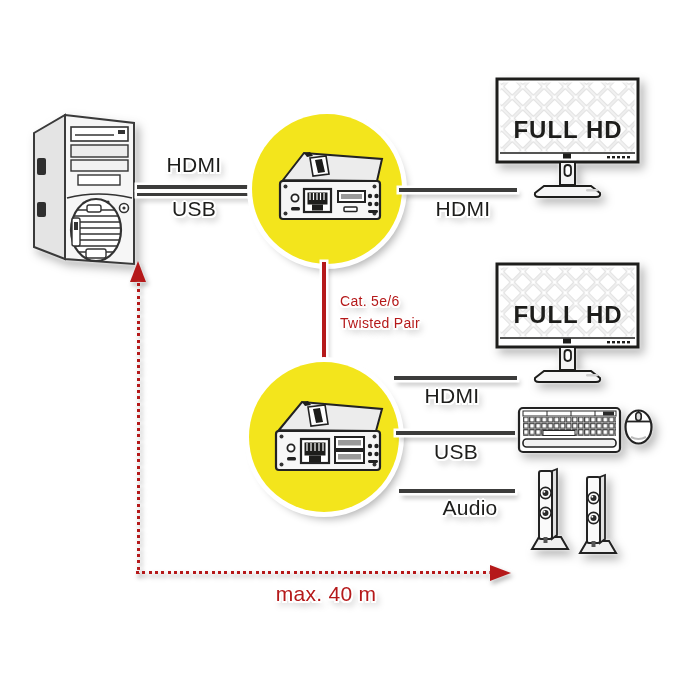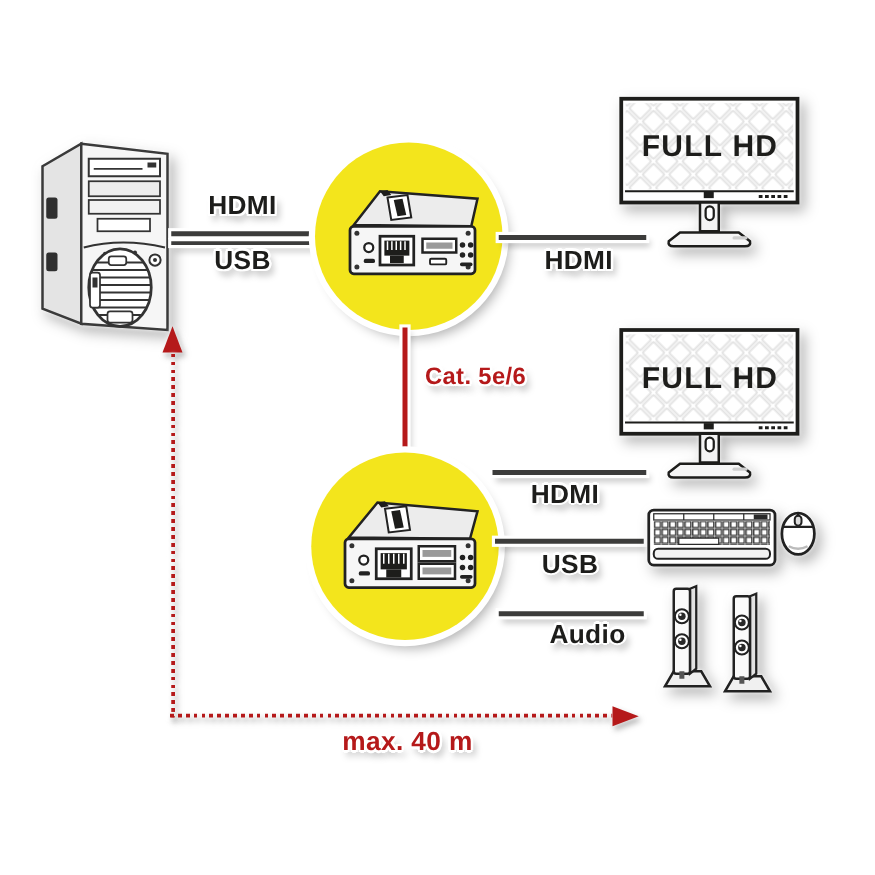--- a/index.html
+++ b/index.html
@@ -33,31 +33,31 @@
     filter:drop-shadow(0 0 1.5px #fff) drop-shadow(2px 3px 2px rgba(0,0,0,.28));
   }
   .arrow-right{
     position:absolute;width:0;height:0;
     border-top:8px solid transparent;border-bottom:8px solid transparent;
     border-left:21px solid #B5191A;
     filter:drop-shadow(0 0 1.5px #fff) drop-shadow(2px 3px 2px rgba(0,0,0,.28));
   }
   
   .lbl{
-    position:absolute;font-weight:bold;color:#1D1D1B;font-size:21px;
+    position:absolute;font-weight:normal;color:#1D1D1B;font-size:21px;
     text-align:center;white-space:nowrap;letter-spacing:.3px;
     text-shadow:-1.5px -1.5px 0 #fff,1.5px -1.5px 0 #fff,-1.5px 1.5px 0 #fff,1.5px 1.5px 0 #fff,
                 0 -2px 0 #fff,0 2px 0 #fff,-2px 0 0 #fff,2px 0 0 #fff,
                 3px 5px 6px rgba(0,0,0,.35);
   }
   .lbl.red{color:#B5191A;}
-  .lbl.cat{font-size:19px;line-height:21.5px;text-align:left;}
+  .lbl.cat{font-size:14px;line-height:21.5px;text-align:left;}
   .fullhd{
     position:absolute;font-weight:bold;color:#1D1D1B;font-size:24px;
-    letter-spacing:1px;text-align:center;white-space:nowrap;
+    letter-spacing:1px;text-align:center;white-space:nowrap;margin-top:12px;
   }
   
   .circle{
     position:absolute;width:150px;height:150px;border-radius:50%;
     background:#F3E51C;
     box-shadow:0 0 0 5px #fff, 5px 7px 9px rgba(0,0,0,.30);
   }
   
   .art{position:absolute;filter:drop-shadow(0 0 1.5px #fff) drop-shadow(4px 5px 5px rgba(0,0,0,.28));}
   .art-flat{position:absolute;}
@@ -166,20 +166,21 @@
     <rect x="69" y="86" width="15" height="23" fill="#f3f3f3" stroke="#1d1d1b" stroke-width="2"></rect>
     <rect x="73.5" y="89" width="6.5" height="11" rx="3.2" fill="#fff" stroke="#1d1d1b" stroke-width="1.8"></rect>
     <path d="M44,117 l9,-7 h47 l9,7 q1,4 -4,4 h-57 q-5,0 -4,-4 z" fill="#f6f6f6" stroke="#1d1d1b" stroke-width="2"></path>
     <rect x="95" y="113" width="12" height="2.6" rx="1.3" fill="#cfcfcf"></rect>
   </svg>
   <div class="fullhd" style="left:508px;top:104px;width:120px;">FULL HD</div>
 
   <div class="red-solid" style="left:322px;top:262px;height:103px;"></div>
   <div class="lbl red cat" style="left:340px;top:291px;">
     <div>Cat. 5e/6</div>
+    <div>Twisted Pair</div>
   </div>
 
   <div class="circle" style="left:249px;top:362px;"></div>
   <svg class="art-flat" style="left:264px;top:392px;" width="124" height="86" viewBox="0 0 124 86">
     <polygon points="15,38 38,10 118,17 112,39" fill="#ececec" stroke="#222" stroke-width="2"></polygon>
     <polygon points="44,15 61,13 64,32 47,34" fill="#fff" stroke="#222" stroke-width="1.6"></polygon>
     <polygon points="49,17 56,16 59,30 52,31" fill="#1d1d1b"></polygon>
     <polygon points="38,10 44,9 47,13 41,14" fill="#1d1d1b"></polygon>
     <rect x="12" y="39" width="104" height="39" rx="3" fill="#f6f6f6" stroke="#222" stroke-width="2.2"></rect>
     <circle cx="17.5" cy="44.5" r="2" fill="#333"></circle>

